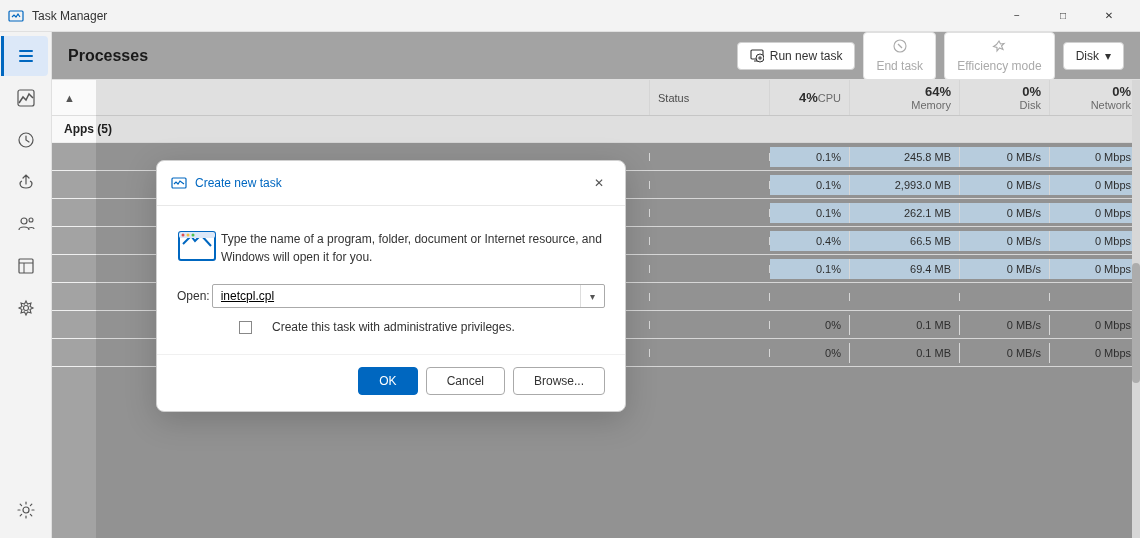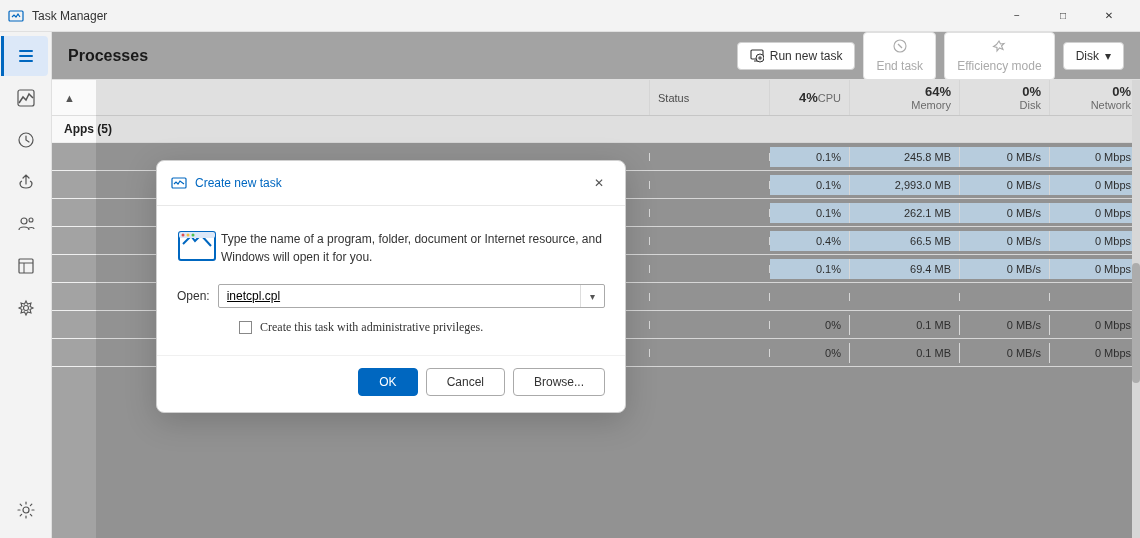--- a/index.html
+++ b/index.html
@@ -259,21 +259,21 @@
     }
     .modal-desc-text {
       font-size: 12px;
       color: #333;
       line-height: 1.5;
       padding-top: 4px;
     }
     .modal-open-row {
       display: flex;
       align-items: center;
-      gap: 8px;
+      gap: 2px;
       margin-bottom: 12px;
     }
     .modal-open-label {
       font-size: 12px;
       color: #333;
       white-space: nowrap;
     }
     .modal-input-wrapper {
       flex: 1;
       display: flex;
@@ -296,24 +296,23 @@
       align-items: center;
       justify-content: center;
       border-left: 1px solid #ddd;
       cursor: pointer;
       color: #555;
       font-size: 10px;
     }
     .modal-checkbox-row {
       display: flex;
       align-items: center;
-      gap: 8px;
+      gap: 20px;
       margin-left: 62px;
       margin-bottom: 4px;
-      font-family: Liberation Serif, serif;
     }
     .modal-checkbox {
       width: 13px;
       height: 13px;
       border: 1px solid #888;
       background: white;
       display: flex;
       align-items: center;
       justify-content: center;
       flex-shrink: 0;

